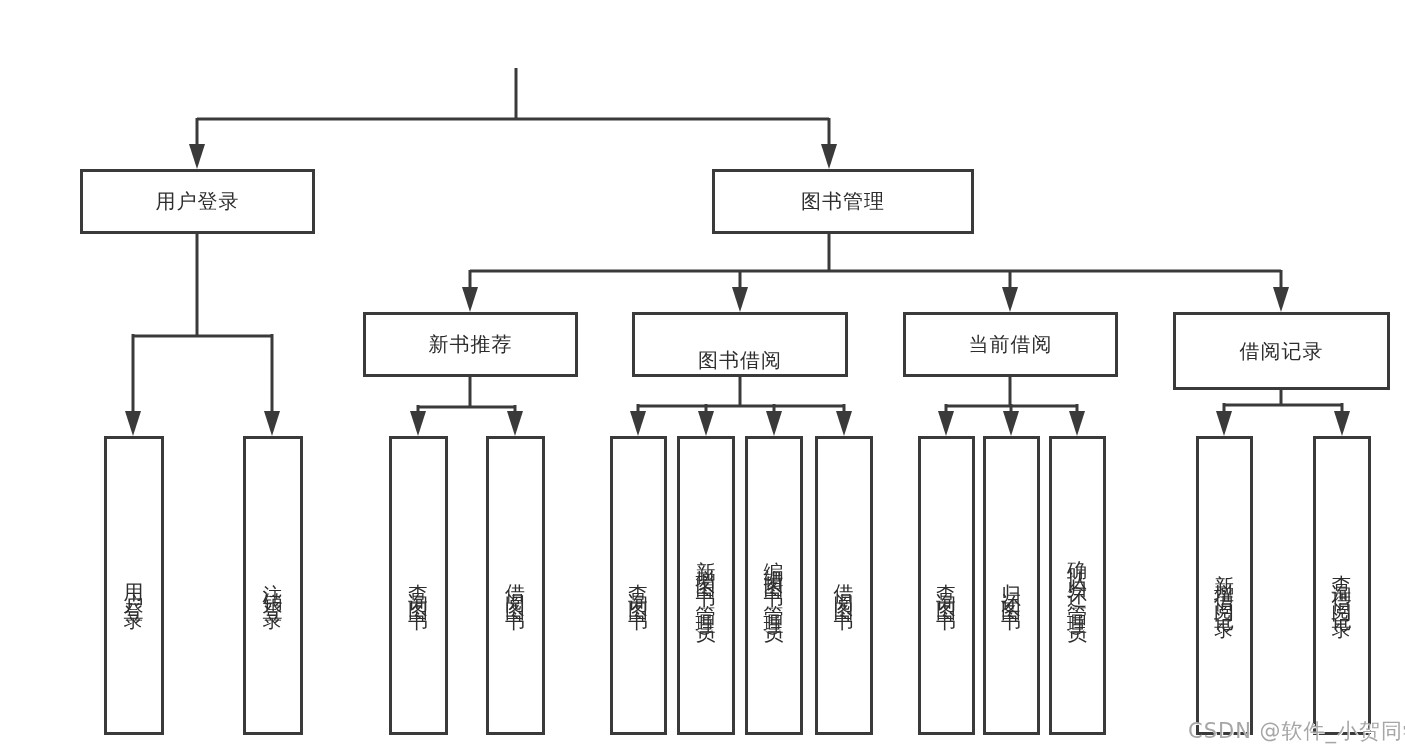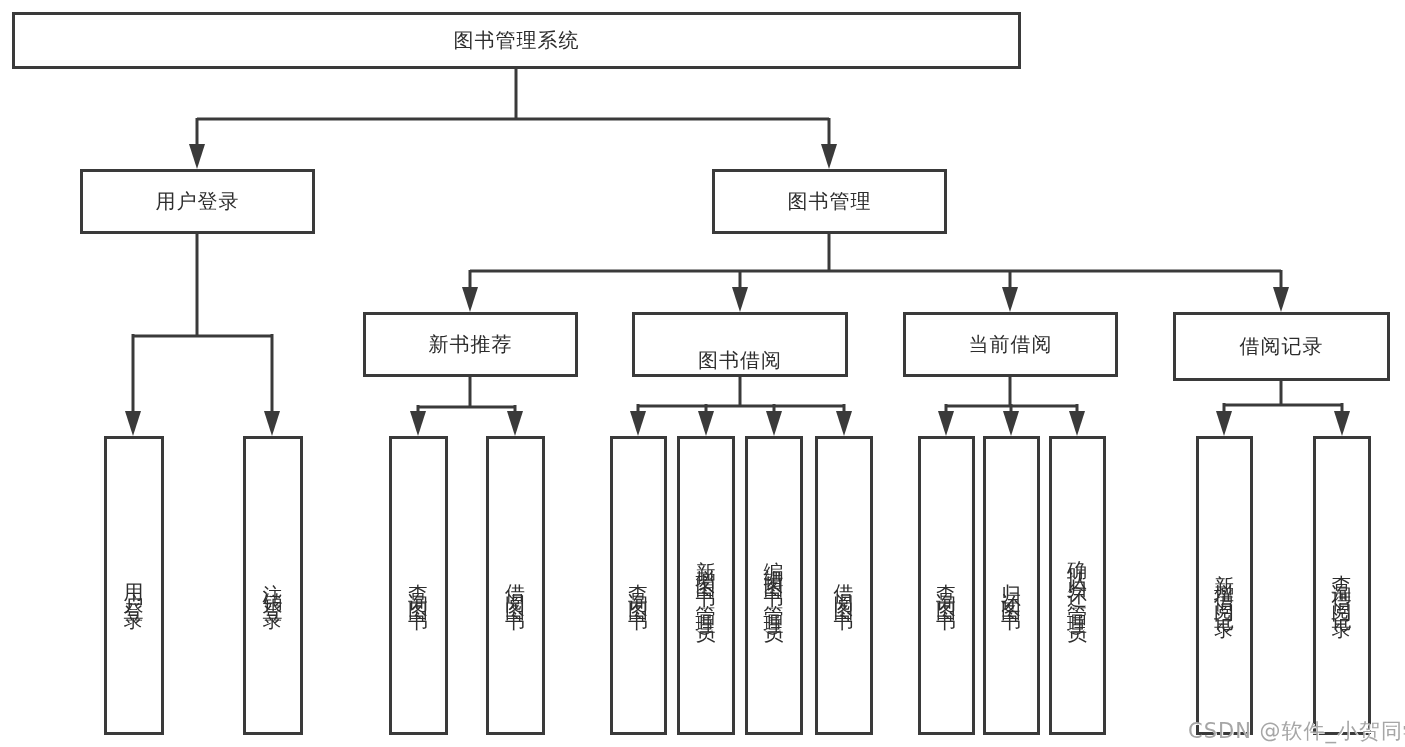--- a/index.html
+++ b/index.html
@@ -109,41 +109,38 @@
       <polygon points="766,411 782,411 774,436"></polygon>
       <polygon points="836,411 852,411 844,436"></polygon>
       <polygon points="938,411 954,411 946,436"></polygon>
       <polygon points="1003,411 1019,411 1011,436"></polygon>
       <polygon points="1069,411 1085,411 1077,436"></polygon>
       <polygon points="1216,411 1232,411 1224,436"></polygon>
       <polygon points="1334,411 1350,411 1342,436"></polygon>
     </g>
   </svg>
 
-  <div class="box" style="left:12px;top:12px;width:1009px;height:57px;">
-    <span>图书管理系统</span>
-  </div>
 
   <div class="box" style="left:80px;top:169px;width:235px;height:65px;">
     <span>用户登录</span>
   </div>
-  <div class="box" style="left:712px;top:169px;width:235px;height:65px;">
+  <div class="box" style="left:712px;top:169px;width:262px;height:65px;">
     <span>图书管理</span>
   </div>
 
   <div class="box" style="left:363px;top:312px;width:215px;height:65px;">
     <span>新书推荐</span>
   </div>
   <div class="box" style="left:632px;top:312px;width:216px;height:65px;align-items:flex-end;">
     <span>图书借阅</span>
   </div>
   <div class="box" style="left:903px;top:312px;width:215px;height:65px;justify-content:center;">
     <span>当前借阅</span>
   </div>
-  <div class="box" style="left:1173px;top:312px;width:217px;height:69px;">
+  <div class="box" style="left:1173px;top:312px;width:217px;height:78px;">
     <span>借阅记录</span>
   </div>
 
   <div class="box leaf" style="left:104px;width:60px;">
     <span class="vtxt">用户登录</span>
   </div>
   <div class="box leaf" style="left:243px;width:60px;">
     <span class="vtxt">注销登录</span>
   </div>
 

